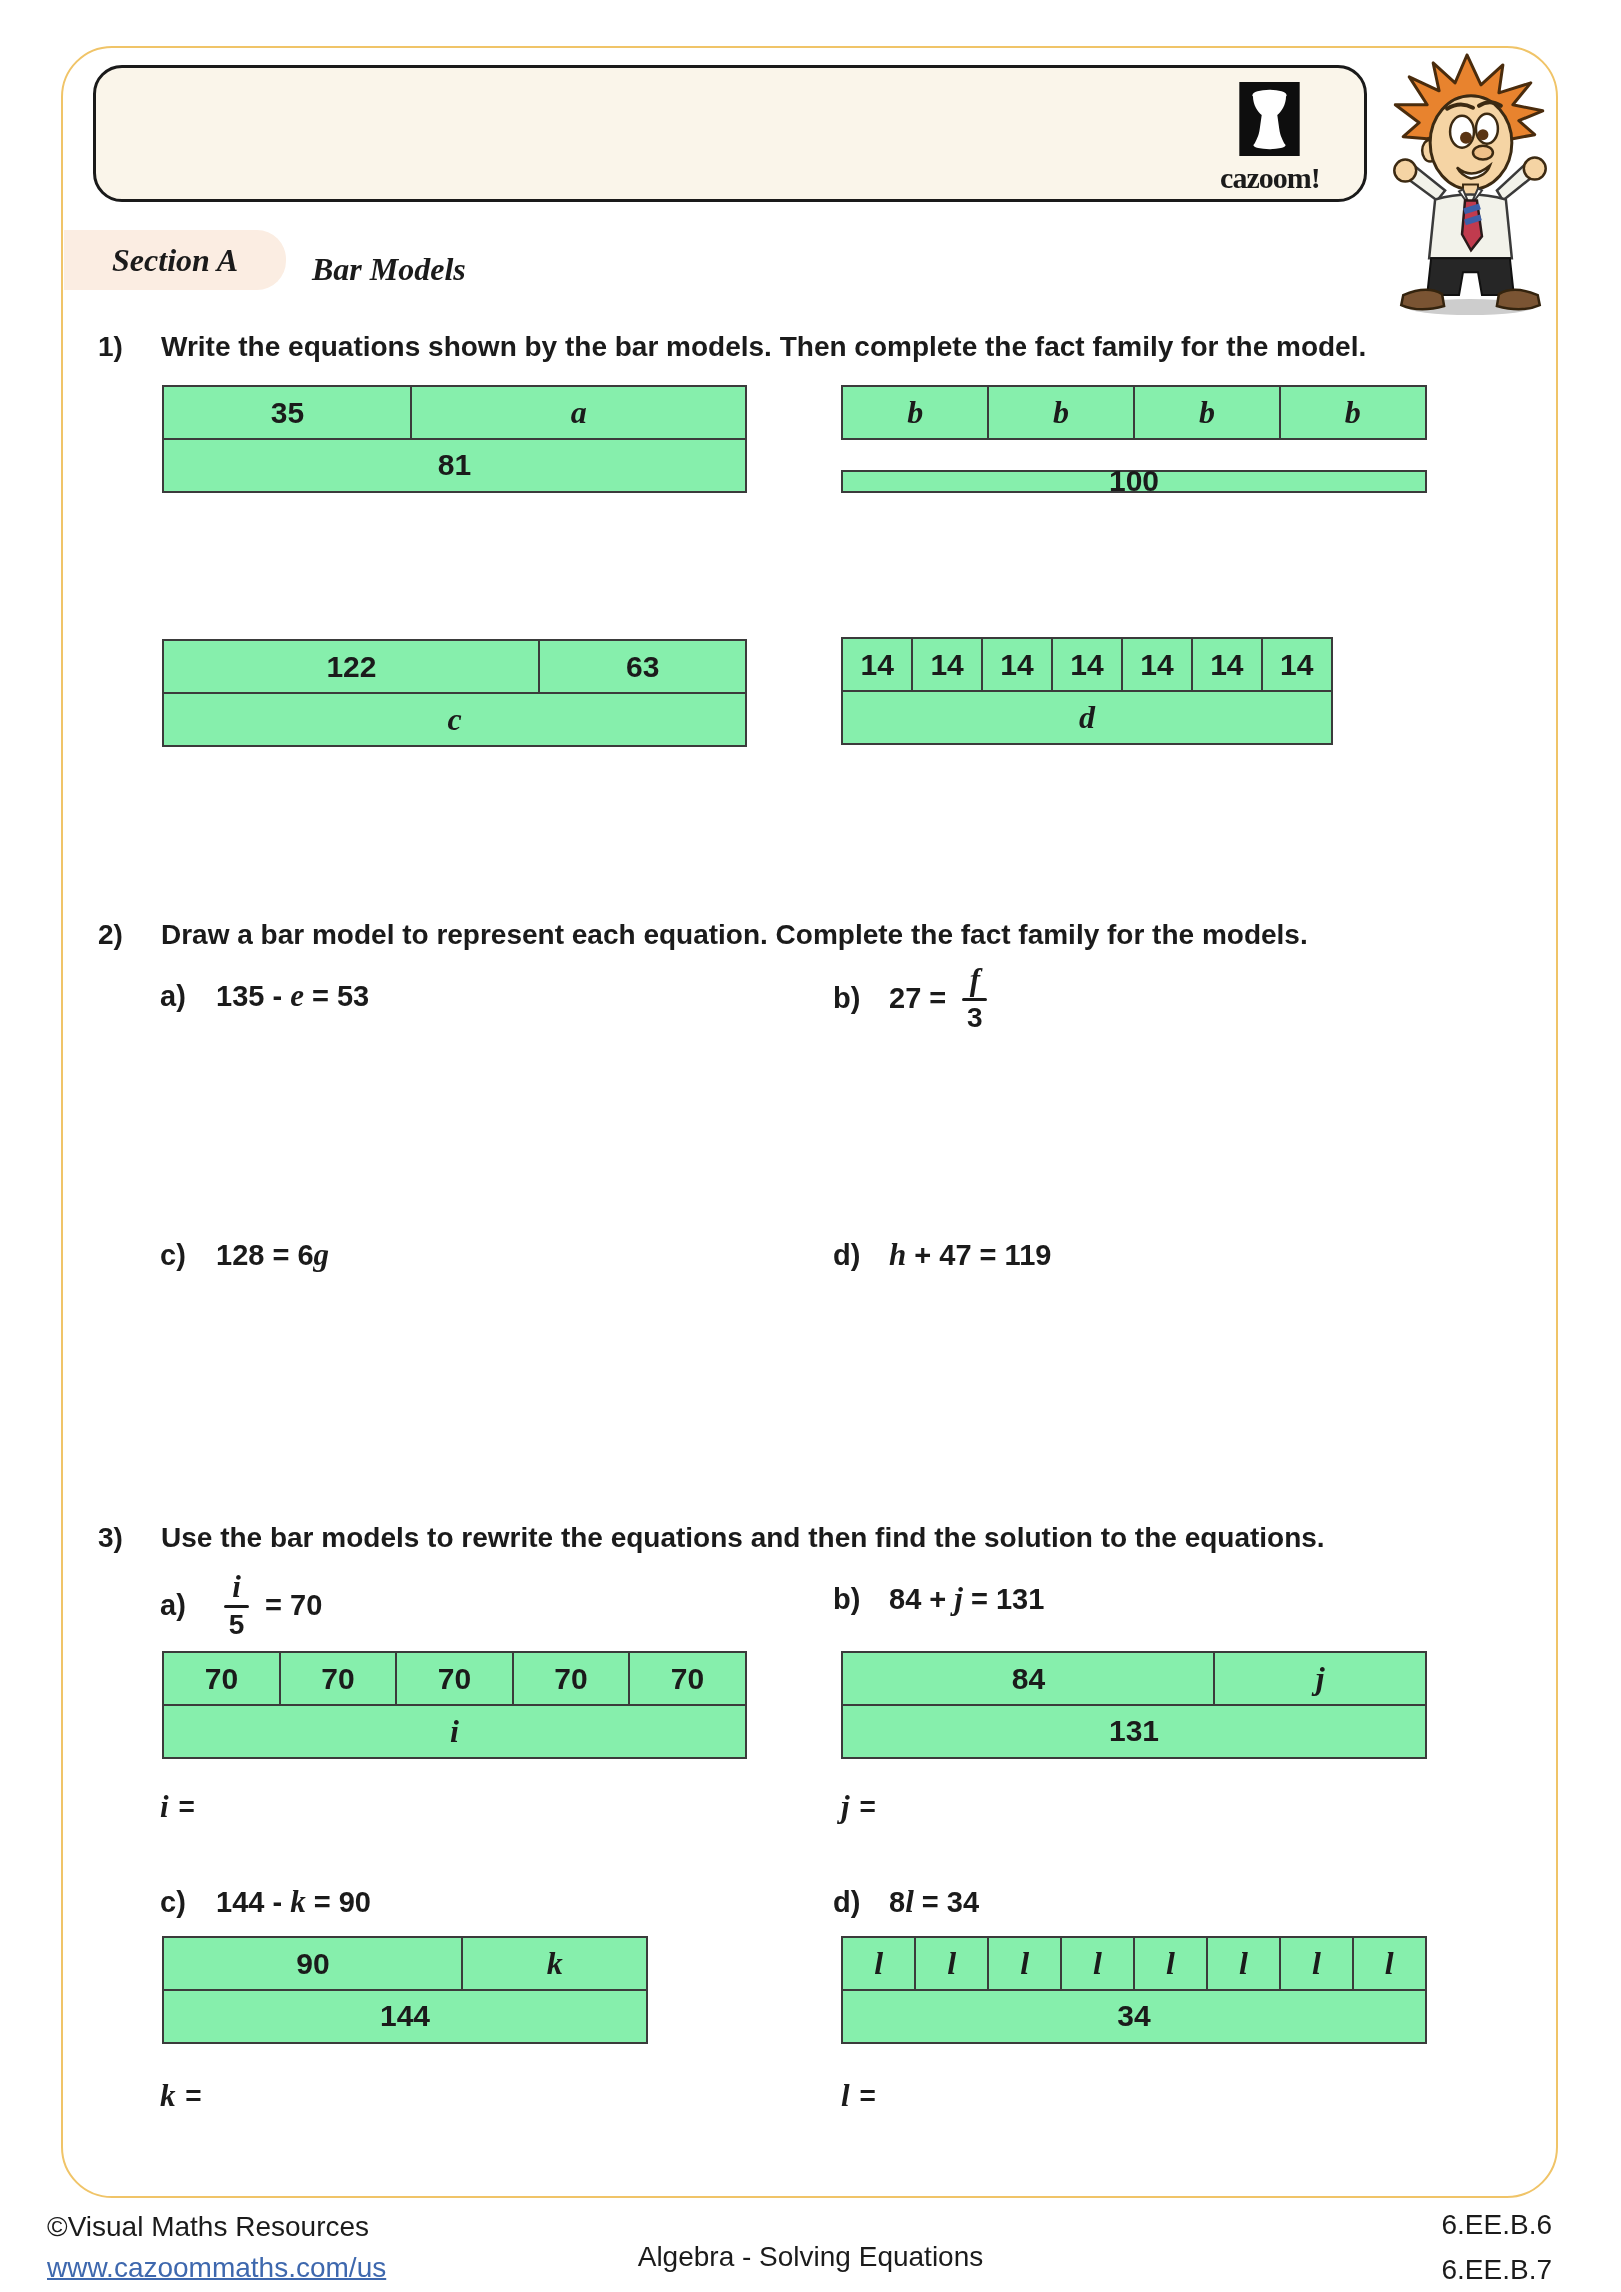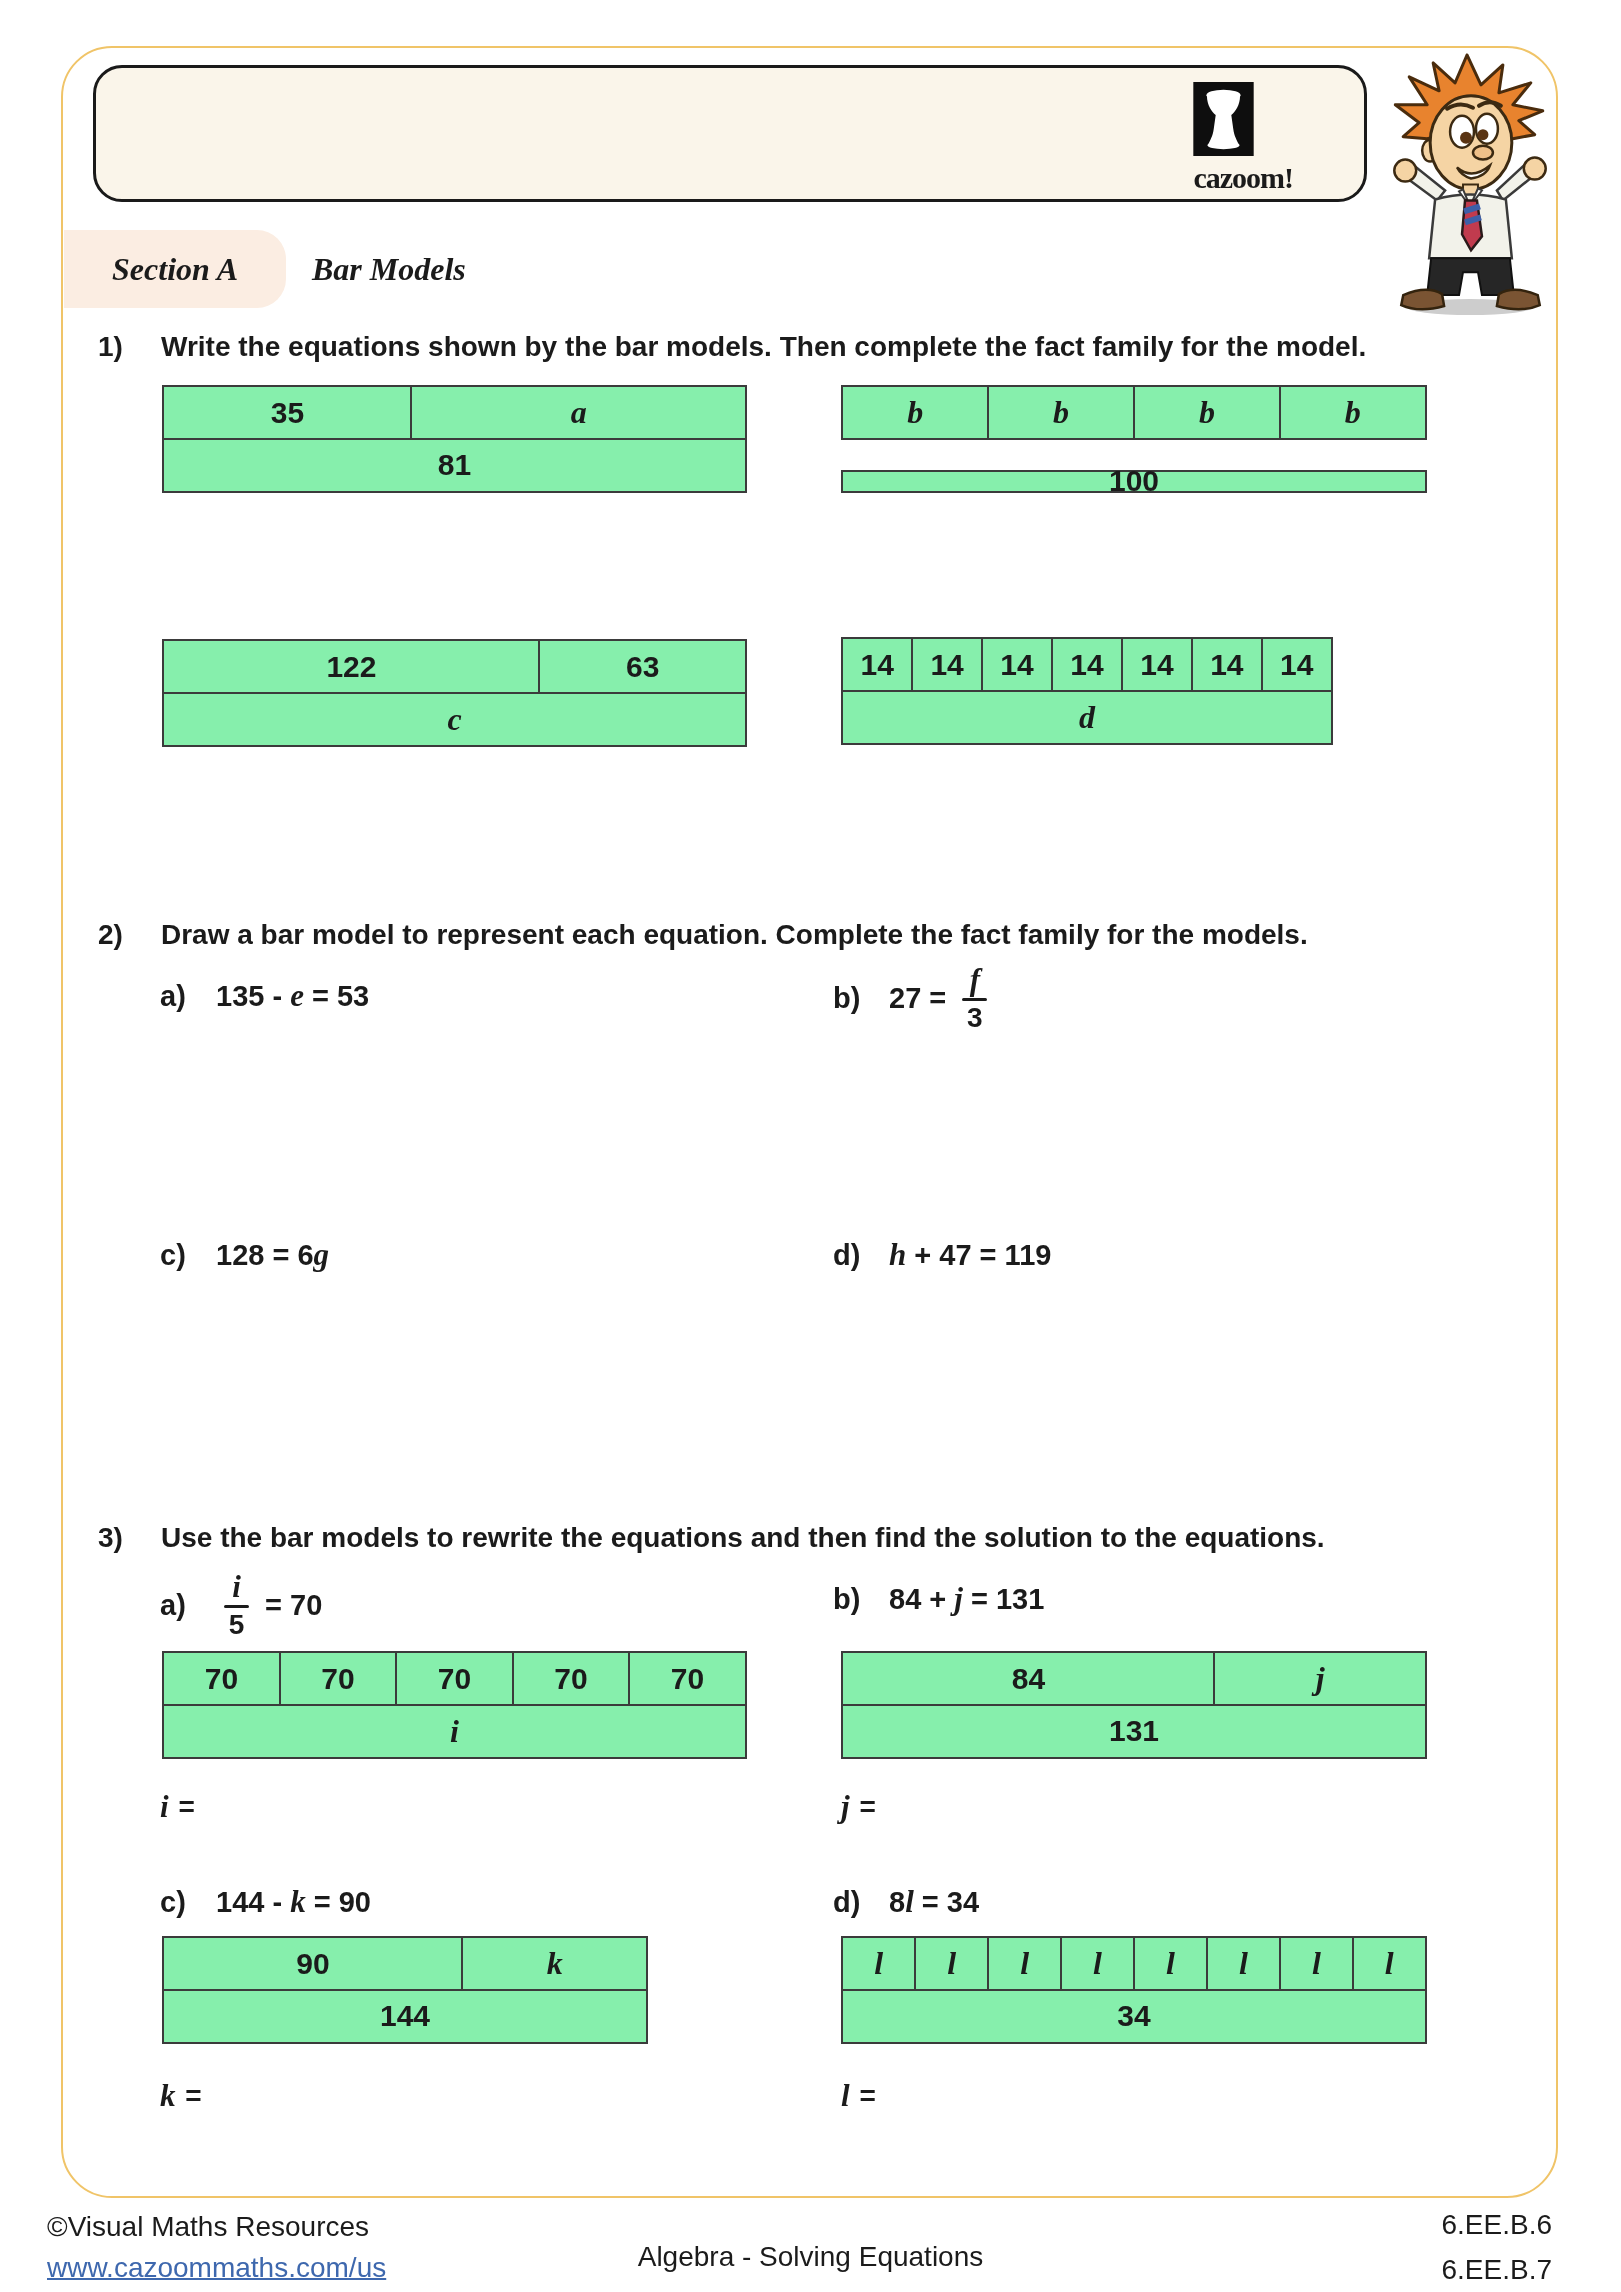--- a/index.html
+++ b/index.html
@@ -12,27 +12,27 @@
     position:absolute; left:61px; top:46px; width:1497px; height:2152px;
     border:2.9px solid #F0C468; border-radius:51px;
   }
   
   .headerbox {
     position:absolute; left:93px; top:65px; width:1274px; height:137px;
     background:#FAF5EA; border:3.4px solid #1a1a1a; border-radius:29px;
     display:flex; align-items:center;
   }
   .title { padding-left:41px; font-size:46px; font-weight:700; letter-spacing:-0.5px; }
-  .logo { position:absolute; right:17.6px; top:13.7px; width:153px; text-align:left; }
+  .logo { position:absolute; right:17.6px; top:13.7px; width:153px; text-align:center; }
   .logo-text { font-family:"Liberation Serif", serif; font-weight:700; font-size:30px; letter-spacing:-1px; margin-top:1px; }
   .mascot { position:absolute; left:1374px; top:49px; width:192px; height:269px; }
 
   
   .badge {
-    position:absolute; left:64px; top:230px; width:222px; height:78px;
+    position:absolute; left:64px; top:230px; width:222px; height:60px;
     background:#FBEDE2; border-radius:0 29px 29px 0;
     display:flex; align-items:center; justify-content:center;
   }
   .serif-it { font-family:"Liberation Serif", serif; font-style:italic; font-weight:700; }
   .badge .t { font-size:32px; }
   .sec-title { position:absolute; left:312px; top:230px; height:78px; display:flex; align-items:center; font-size:32px; }
 
   
   .prompt { position:absolute; left:98px; width:1451px; display:flex; font-weight:700; font-size:28px; }
   .qnum { flex:none; width:63px; }

